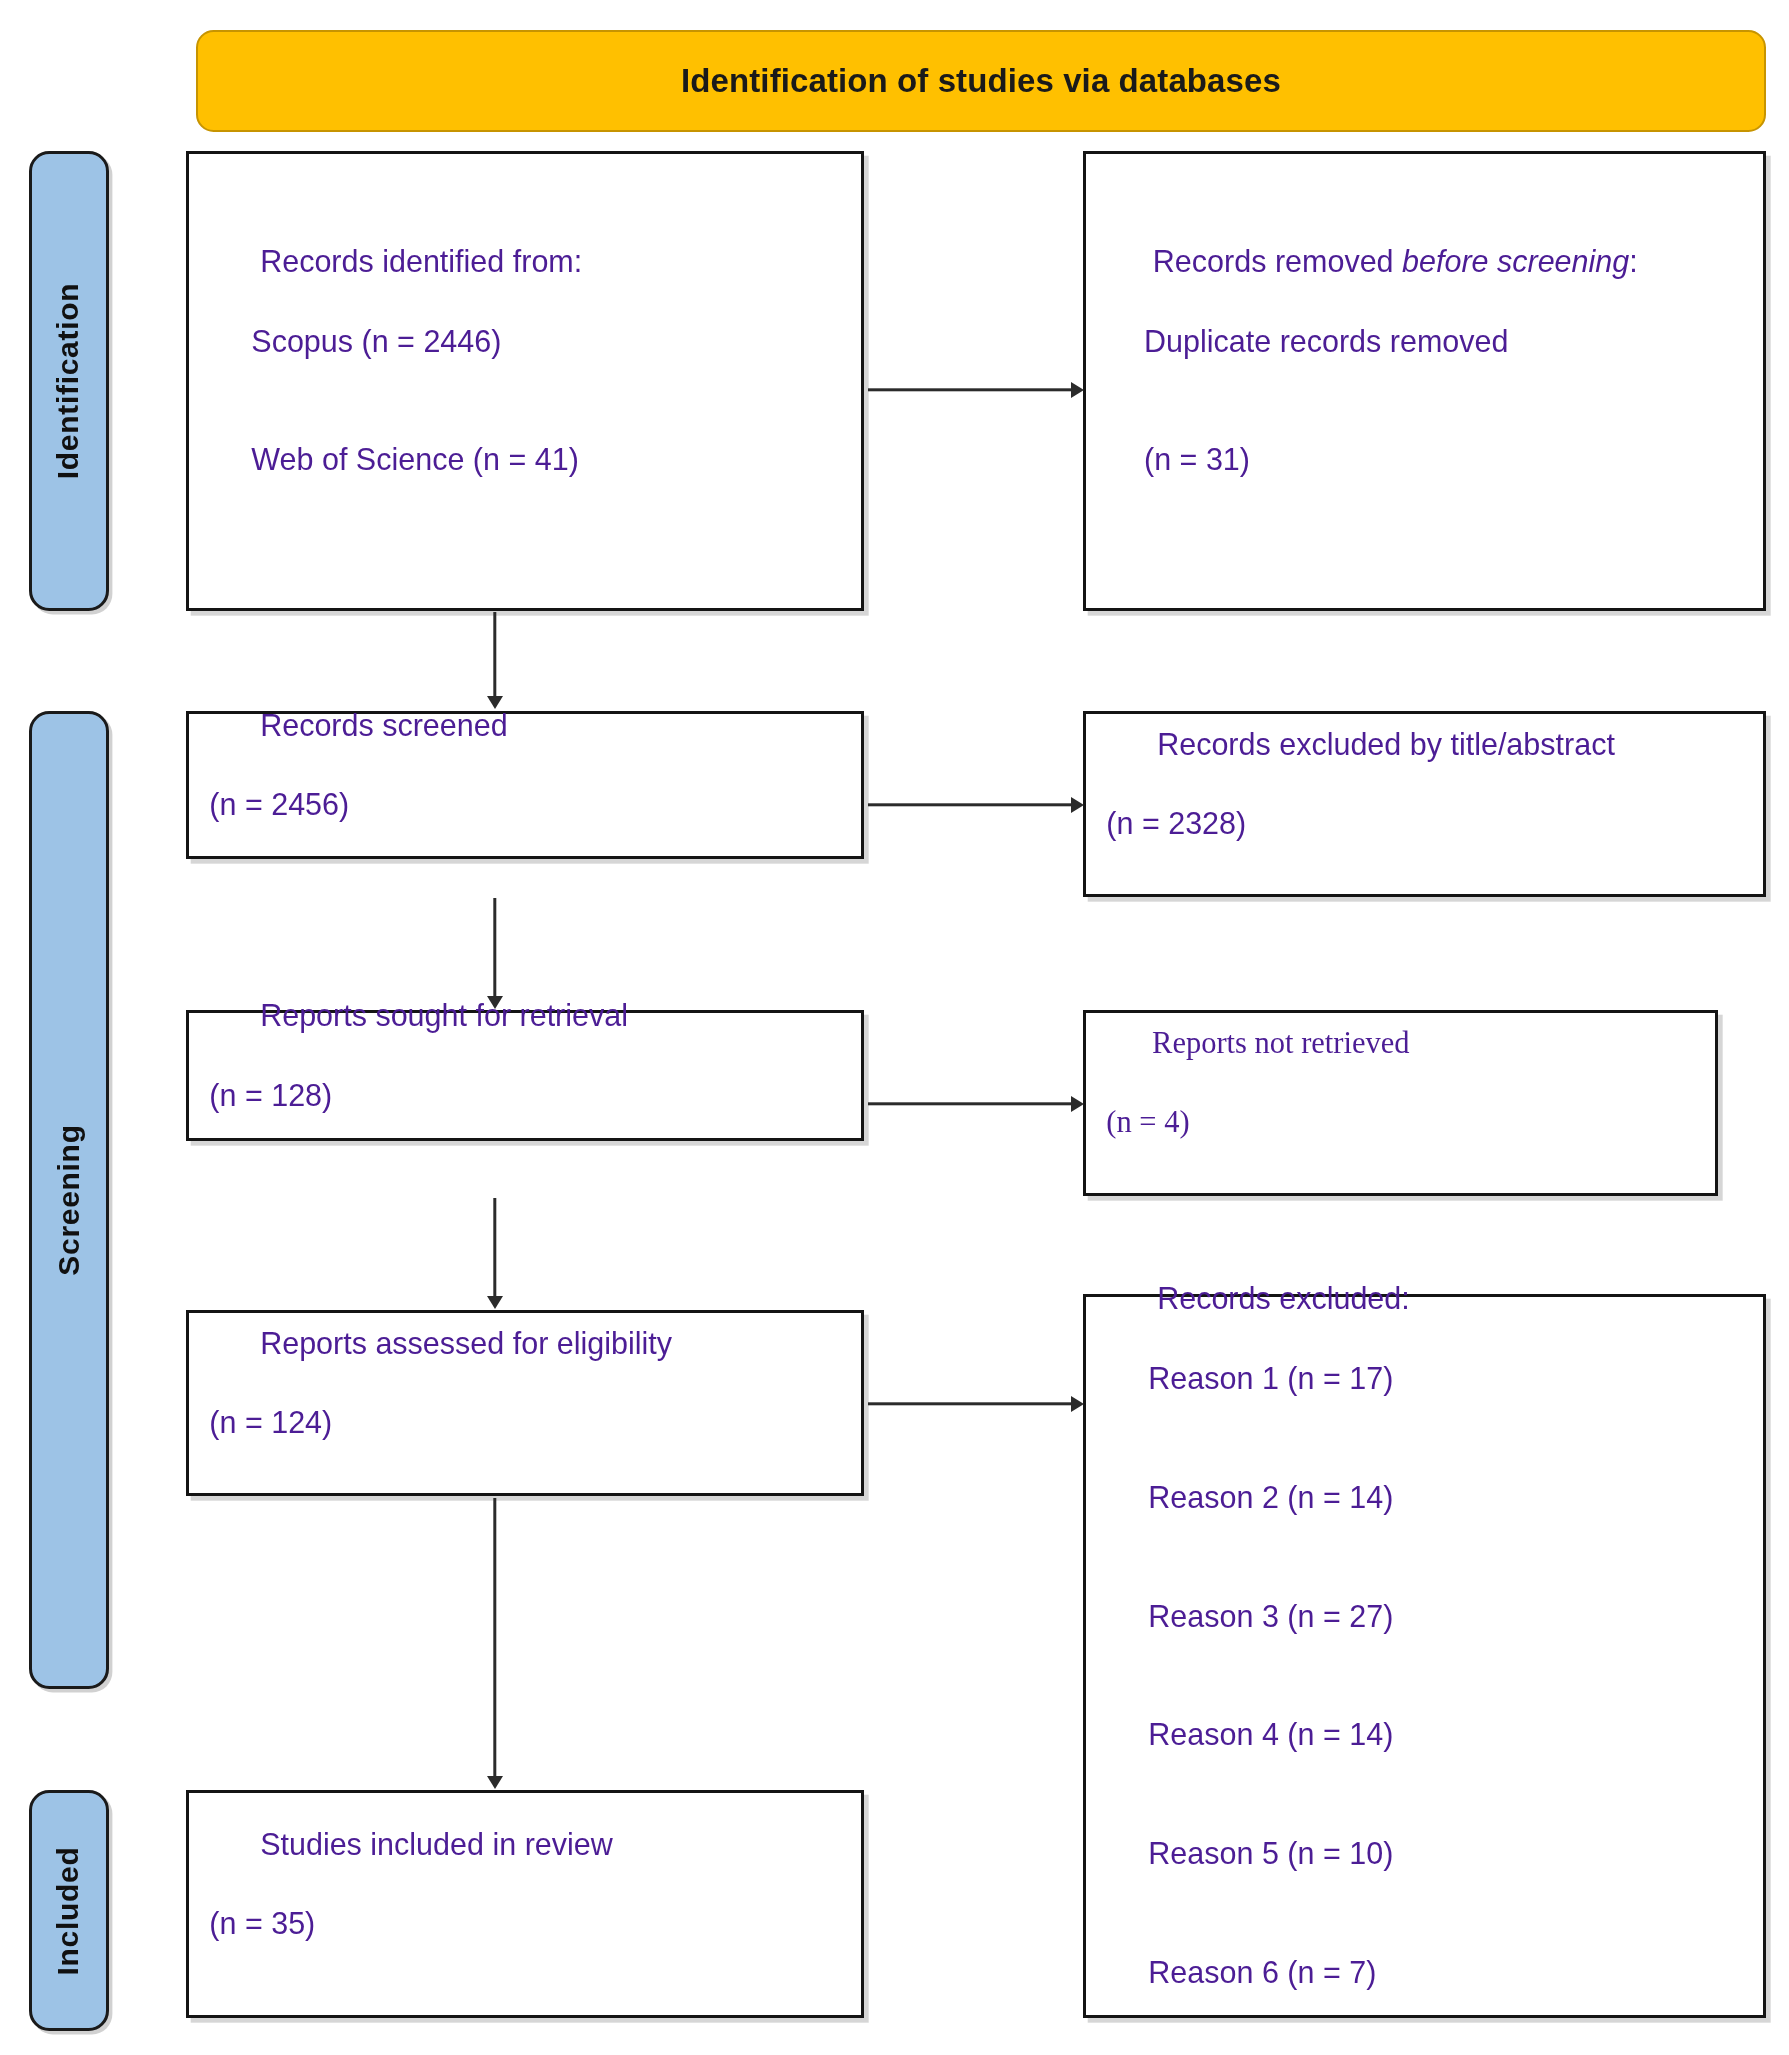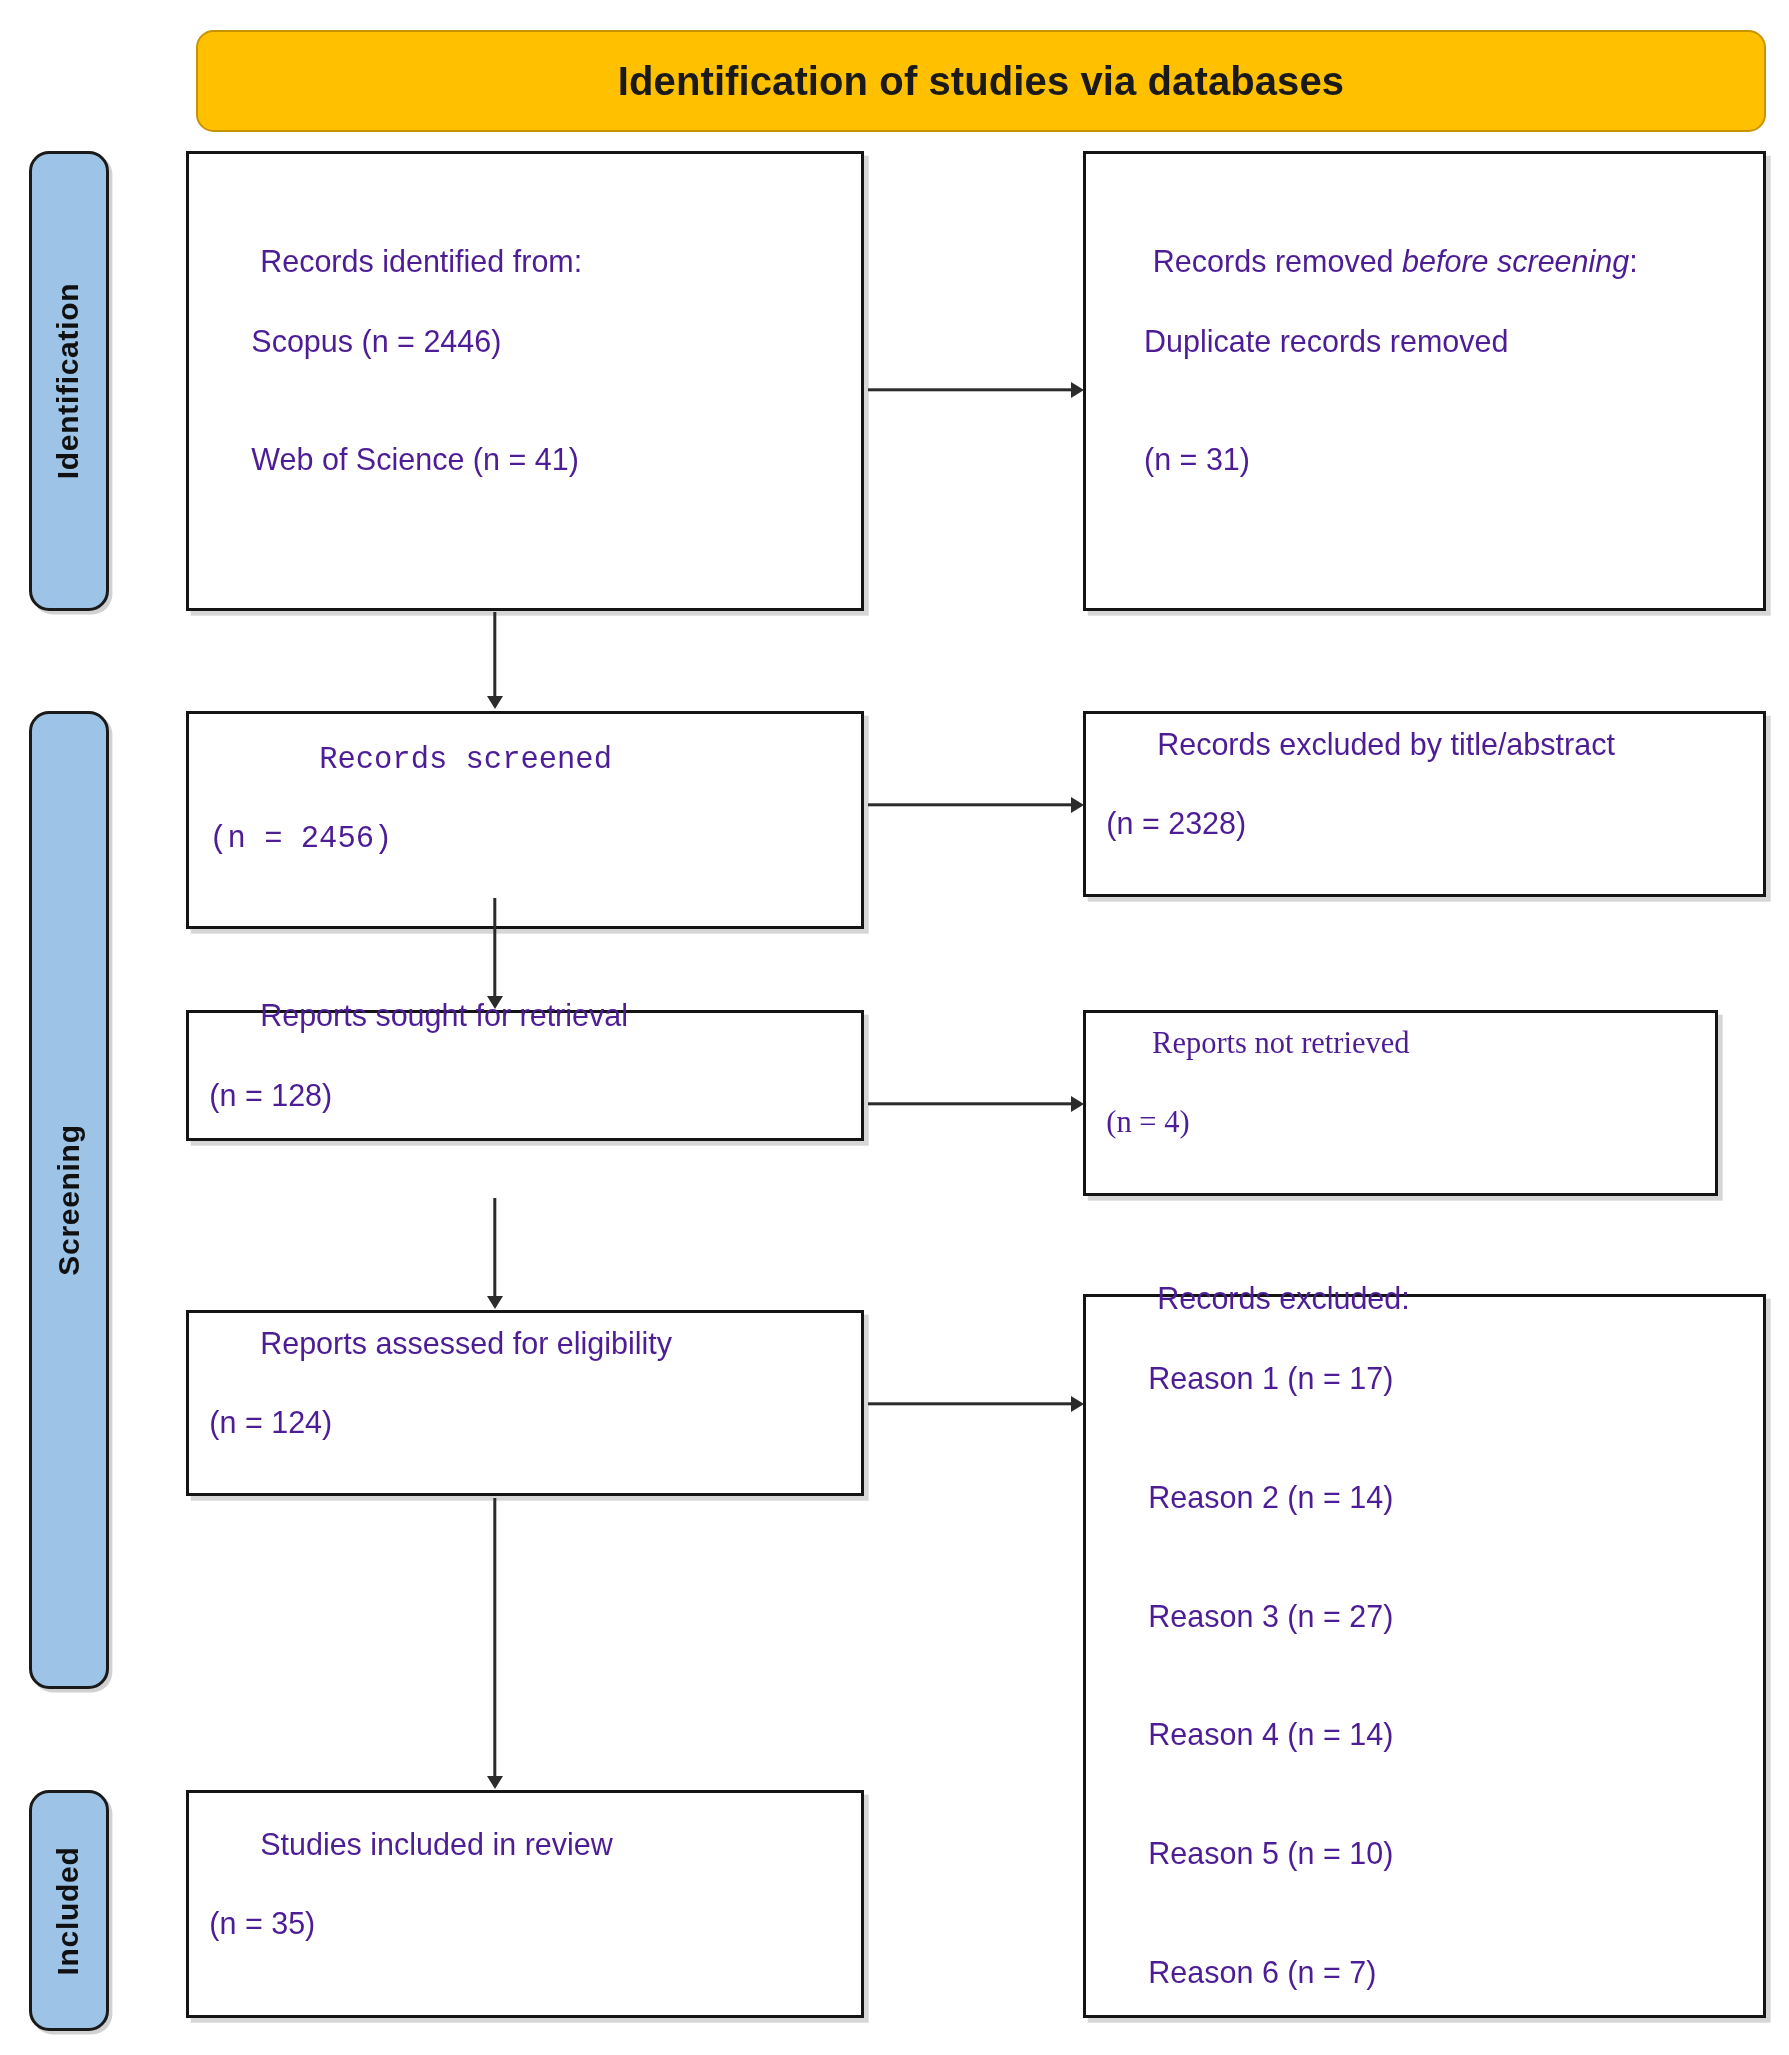--- a/index.html
+++ b/index.html
@@ -30,21 +30,21 @@
     height: 102px;
     background: #FFC000;
     border: 2px solid #C79400;
     border-radius: 17.6px;
     box-sizing: border-box;
     display: flex;
     align-items: center;
     justify-content: center;
   }
   .banner-title {
-    font-size: 40px;
+    font-size: 33px;
     font-weight: bold;
     color: #1a1a1a;
     letter-spacing: 0.1px;
     text-align: center;
   }
 
   
   .rail {
     position: absolute;
     background: #9DC3E6;
@@ -84,21 +84,21 @@
     font-size: 30.5px;
     line-height: 1.30;
     color: #4c1d95;
     white-space: pre-wrap;
   }
   .box-text .sub { display: block; padding-left: 42px; }
   .box-text em { font-style: italic; }
 
   
   #box-identified { left: 186px; top: 151px;  width: 678px; height: 460px; }
-  #box-screened   { left: 186px; top: 711px; width: 678px; height: 218px; font-family: Liberation Mono, monospace; }
+  #box-screened   { left: 186px; top: 711px; width: 678px; height: 148px; }
   #box-sought     { left: 186px; top: 1010px; width: 678px; height: 131px; }
   #box-assessed   { left: 186px; top: 1310px; width: 678px; height: 186px; }
   #box-included   { left: 186px; top: 1790px; width: 678px; height: 228px; }
 
   
   #box-removed        { left: 1083px; top: 151px;  width: 683px; height: 460px; padding-left: 16px; }
   #box-excluded-ta    { left: 1083px; top: 711px; width: 683px; height: 186px; }
   #box-not-retrieved  { left: 1083px; top: 1010px; width: 635px; height: 186px; font-family: Liberation Serif, serif; }
   #box-excluded       { left: 1083px; top: 1294px; width: 683px; height: 724px; }
 

